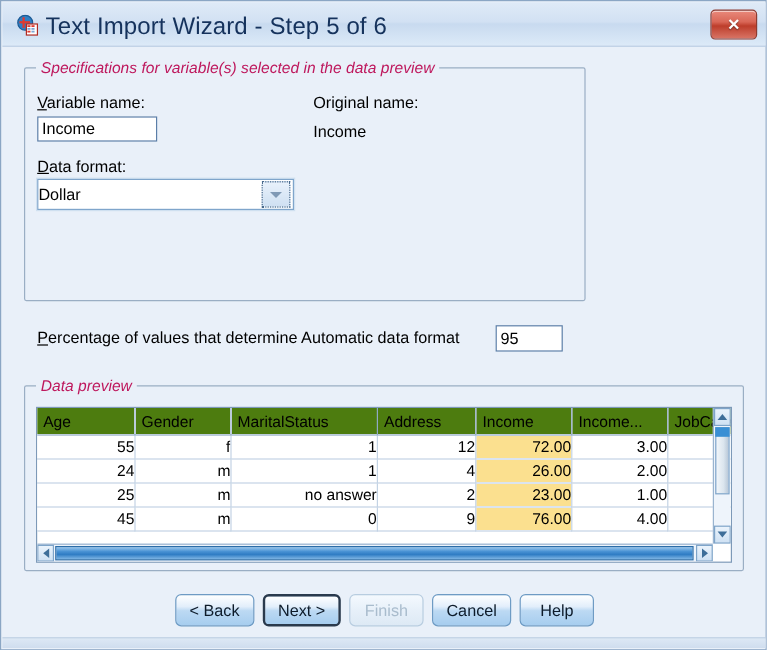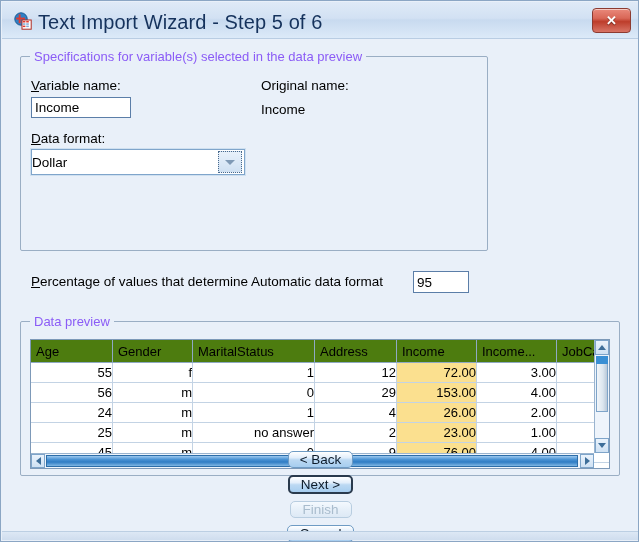--- a/index.html
+++ b/index.html
@@ -74,22 +74,23 @@
     border-radius: 2px;
     box-sizing: border-box;
   }
   .group-legend {
     position: absolute;
     top: -8px;
     left: 9px;
     background: #e9f0f9;
     padding: 0 4px;
     font-size: 13px;
-    color: #8b5cf6;
-    white-space: nowrap;
+    color: #be185d;
+    white-space: nowrap;
+    font-style: italic;
   }
 
   #spec-group {
     left: 19px; top: 55px;
     width: 468px; height: 195px;
   }
   #preview-group {
     left: 19px; top: 320px;
     width: 600px; height: 155px;
   }
@@ -279,21 +280,20 @@
   
   #buttonbar {
     position: absolute;
     left: 0; top: 490px;
     width: 639px;
     height: 34px;
     display: flex;
     justify-content: center;
     align-items: center;
     gap: 7px;
-    flex-direction: column;
   }
   .btn {
     height: 27px;
     min-width: 62px;
     padding: 0 11px;
     border-radius: 5px;
     border: 1px solid #6e9bc4;
     background: linear-gradient(to bottom, #ffffff 0%, #e2eefb 38%, #bcd9f3 52%, #a6cdef 100%);
     font-family: "Liberation Sans", sans-serif;
     font-size: 13.5px;
@@ -397,29 +397,20 @@
           </tr>
       </thead>
       <tbody id="preview-body">
           <tr>
             <td class="col-0">55</td>
             <td class="col-1">f</td>
             <td class="col-2">1</td>
             <td class="col-3">12</td>
             <td class="col-4 hl">72.00</td>
             <td class="col-5">3.00</td>
-            <td class="col-6">3</td>
-          </tr>
-          <tr>
-            <td class="col-0">56</td>
-            <td class="col-1">m</td>
-            <td class="col-2">0</td>
-            <td class="col-3">29</td>
-            <td class="col-4 hl">153.00</td>
-            <td class="col-5">4.00</td>
             <td class="col-6">3</td>
           </tr>
           <tr>
             <td class="col-0">24</td>
             <td class="col-1">m</td>
             <td class="col-2">1</td>
             <td class="col-3">4</td>
             <td class="col-4 hl">26.00</td>
             <td class="col-5">2.00</td>
             <td class="col-6">1</td>

